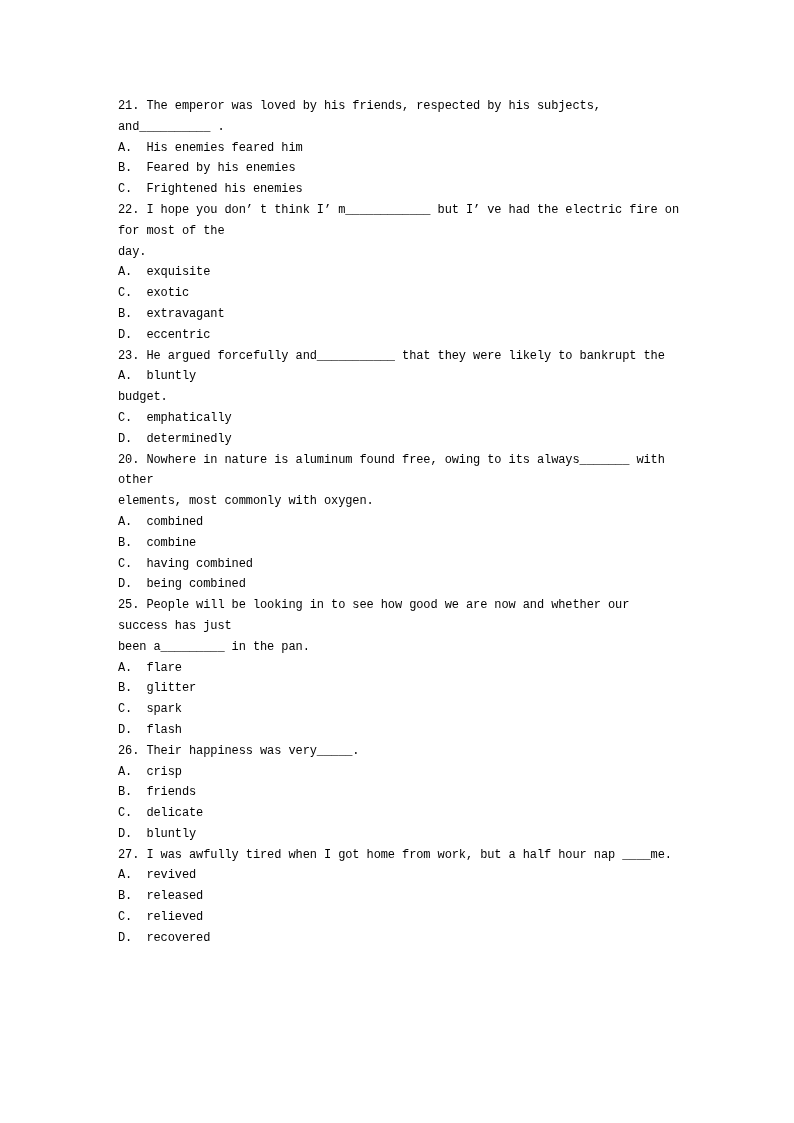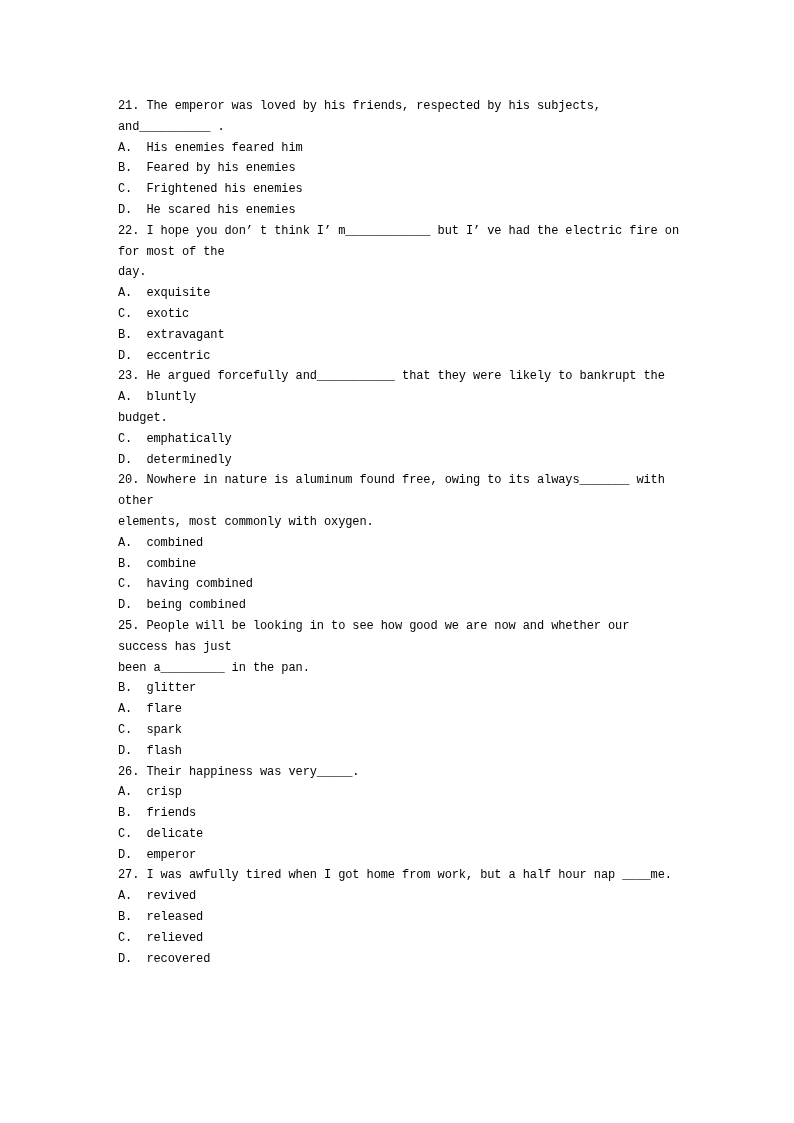--- a/index.html
+++ b/index.html
@@ -34,21 +34,20 @@
 <body>
 
 <div class="page">
   <div class="content" id="questions">
       <div class="question">
         <div class="line">21. The emperor was loved by his friends, respected by his subjects,</div>
         <div class="line">and__________ .</div>
         <div class="line">A.  His enemies feared him</div>
         <div class="line">B.  Feared by his enemies</div>
         <div class="line">C.  Frightened his enemies</div>
-        <div class="line">D.  He scared his enemies</div>
       </div>
       <div class="question">
         <div class="line">22. I hope you don’ t think I’ m____________ but I’ ve had the electric fire on</div>
         <div class="line">for most of the</div>
         <div class="line">day.</div>
         <div class="line">A.  exquisite</div>
         <div class="line">C.  exotic</div>
         <div class="line">B.  extravagant</div>
         <div class="line">D.  eccentric</div>
       </div>
@@ -65,31 +64,31 @@
         <div class="line">elements, most commonly with oxygen.</div>
         <div class="line">A.  combined</div>
         <div class="line">B.  combine</div>
         <div class="line">C.  having combined</div>
         <div class="line">D.  being combined</div>
       </div>
       <div class="question">
         <div class="line">25. People will be looking in to see how good we are now and whether our</div>
         <div class="line">success has just</div>
         <div class="line">been a_________ in the pan.</div>
+        <div class="line">A.  flare</div>
         <div class="line">B.  glitter</div>
-        <div class="line">A.  flare</div>
         <div class="line">C.  spark</div>
         <div class="line">D.  flash</div>
       </div>
       <div class="question">
         <div class="line">26. Their happiness was very_____.</div>
         <div class="line">A.  crisp</div>
         <div class="line">B.  friends</div>
         <div class="line">C.  delicate</div>
-        <div class="line">D.  emperor</div>
+        <div class="line">D.  bluntly</div>
       </div>
       <div class="question">
         <div class="line">27. I was awfully tired when I got home from work, but a half hour nap ____me.</div>
         <div class="line">A.  revived</div>
         <div class="line">B.  released</div>
         <div class="line">C.  relieved</div>
         <div class="line">D.  recovered</div>
       </div>
     </div>
 </div>

